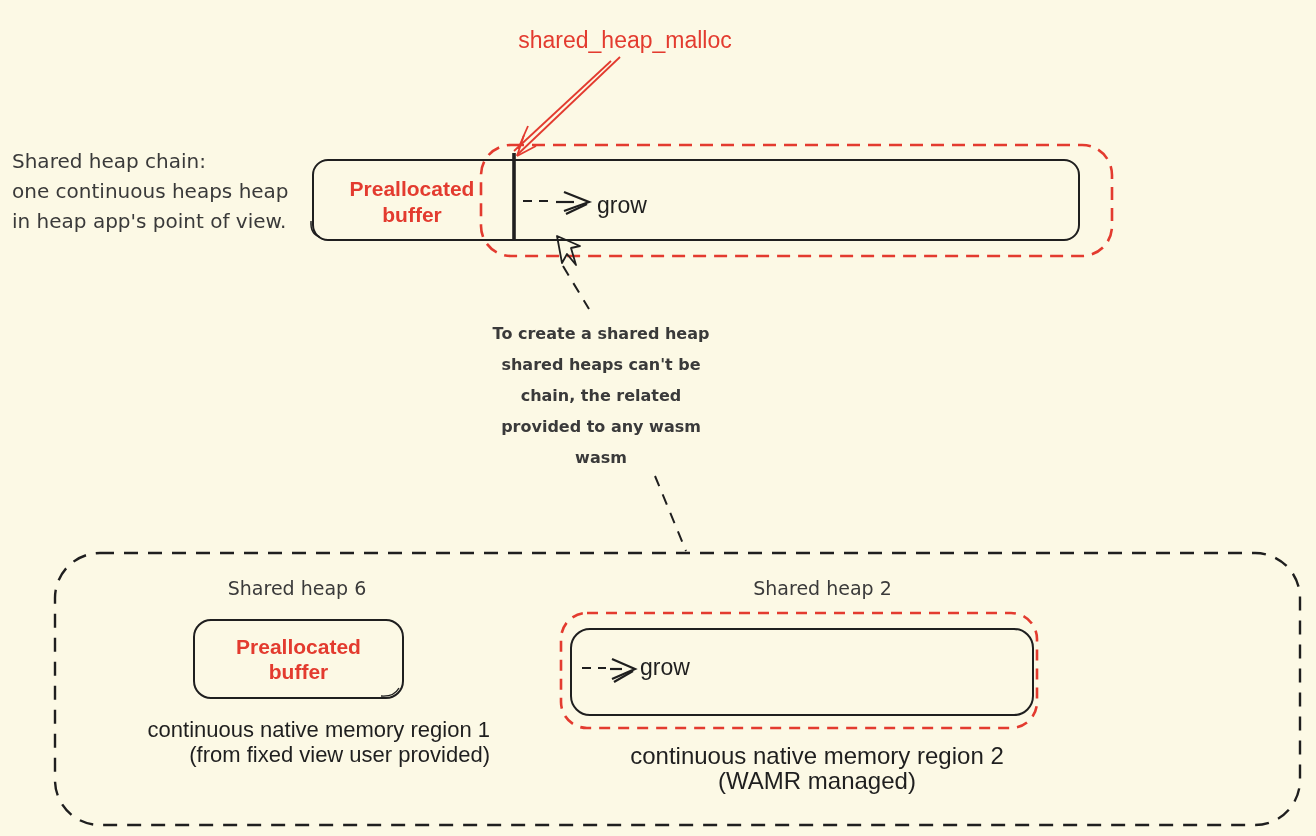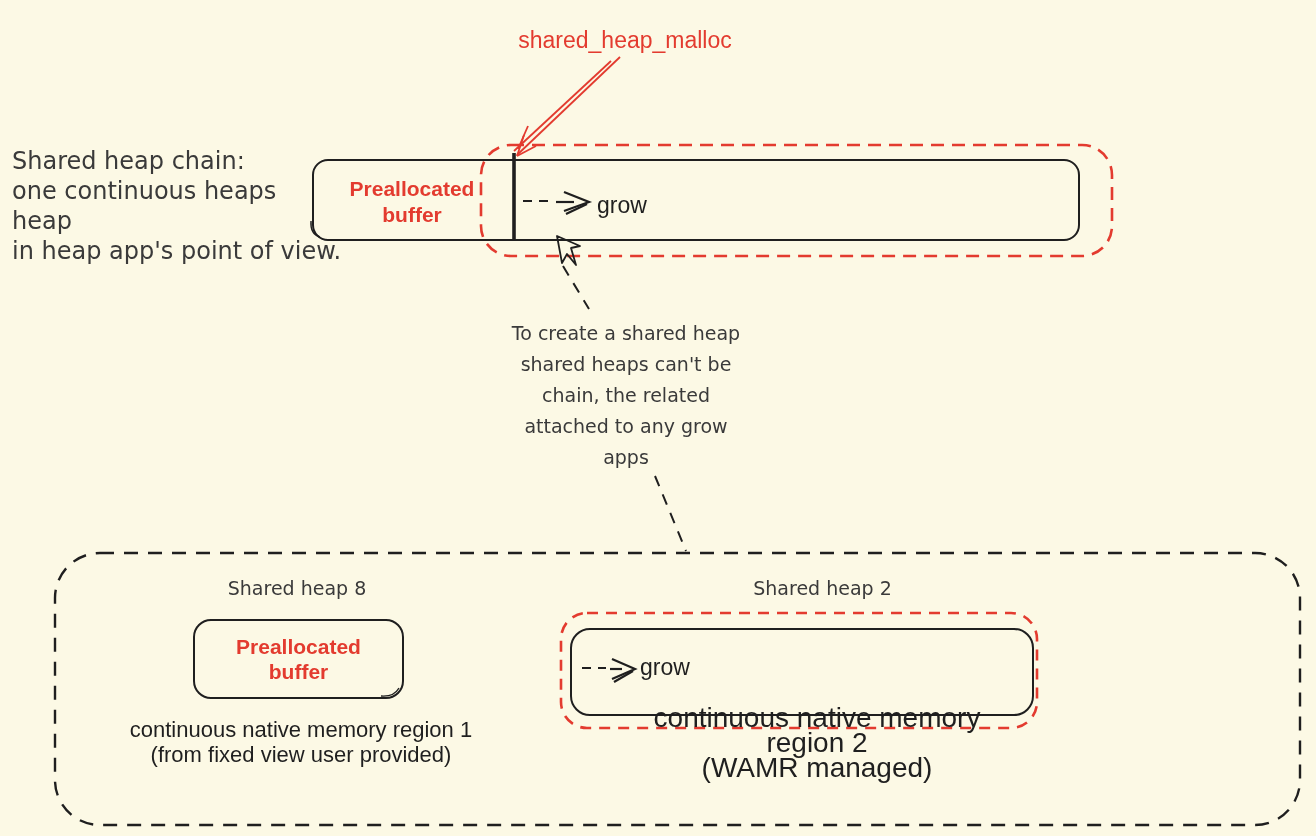--- a/index.html
+++ b/index.html
@@ -10,34 +10,34 @@
     position:relative;width:1316px;height:836px;overflow:hidden;
     background:var(--background);
     font-family:"DejaVu Sans",sans-serif;color:var(--ink);
   }
   .overlay{position:absolute;left:0;top:0;width:1316px;height:836px;pointer-events:none;}
   .abs{position:absolute;}
   .center{text-align:center;}
   .red{color:var(--red);text-align:center;}
   .arial{font-family:"Liberation Sans",sans-serif;}
   .malloc-label{left:505px;top:27px;width:240px;font-size:23px;line-height:26px;}
-  .left-caption{left:12px;top:146px;width:330px;font-size:24px;line-height:30px;}
+  .left-caption{left:12px;top:146px;width:330px;font-size:20px;line-height:30px;}
   .main-box{left:312px;top:159px;width:764px;height:78px;border:2px solid var(--ink-dark);border-radius:16px;}
   .prealloc-top{left:322px;top:176px;width:180px;font-size:21px;line-height:26px;font-weight:bold;}
   .grow-top{left:597px;top:192px;font-size:23px;color:var(--ink-dark);}
-  .note-text{left:493px;top:318px;width:266px;font-size:19px;line-height:31px;}
+  .note-text{left:468px;top:318px;width:266px;font-size:16px;line-height:31px;font-weight:bold;}
   .heap1-title{left:197px;top:577px;width:200px;font-size:19px;}
   .prealloc-box{left:193px;top:619px;width:207px;height:76px;border:2px solid var(--ink-dark);border-radius:18px;
     display:flex;flex-direction:column;align-items:center;justify-content:center;}
   .prealloc-box .line{font-size:21px;line-height:25px;font-weight:bold;}
-  .caption1{left:112px;top:717px;width:378px;font-size:22px;line-height:25px;color:var(--ink-dark);}
+  .caption1{left:112px;top:717px;width:378px;font-size:22px;line-height:25px;color:var(--ink-dark);text-align:right;}
   .heap2-title{left:720px;top:577px;width:205px;font-size:19px;}
   .inner-box2{left:570px;top:628px;width:460px;height:84px;border:2px solid var(--ink-dark);border-radius:20px;}
   .grow-bottom{left:640px;top:654px;font-size:23px;color:var(--ink-dark);}
-  .caption2{left:628px;top:705px;width:378px;font-size:28px;line-height:25px;color:var(--ink-dark);}
+  .caption2{left:628px;top:743px;width:378px;font-size:24px;line-height:25px;color:var(--ink-dark);}
 </style>
 </head>
 <body>
 
 <div class="stage">
 
   <div class="abs main-box"></div>
   <div class="abs prealloc-box">
     <div class="line arial red">Preallocated</div>
     <div class="line arial red">buffer</div>
@@ -98,25 +98,25 @@
     <div>Preallocated</div>
     <div>buffer</div>
   </div>
 
   <div class="abs grow-top arial">grow</div>
 
   <div class="abs note-text center">
     <div>To create a shared heap</div>
     <div>shared heaps can't be</div>
     <div>chain, the related</div>
-    <div>attached to any grow</div>
-    <div>apps</div>
+    <div>provided to any wasm</div>
+    <div>wasm</div>
   </div>
 
-  <div class="abs heap1-title center">Shared heap 8</div>
+  <div class="abs heap1-title center">Shared heap 6</div>
 
   <div class="abs caption1 center arial">
     <div>continuous native memory region 1</div>
     <div>(from fixed view user provided)</div>
   </div>
 
   <div class="abs heap2-title center">Shared heap 2</div>
 
   <div class="abs grow-bottom arial">grow</div>
 

